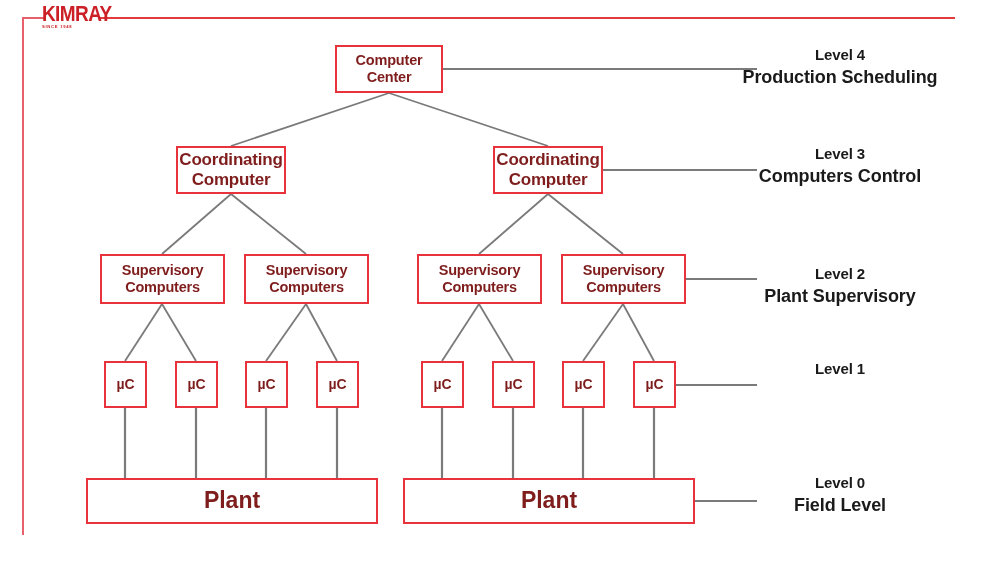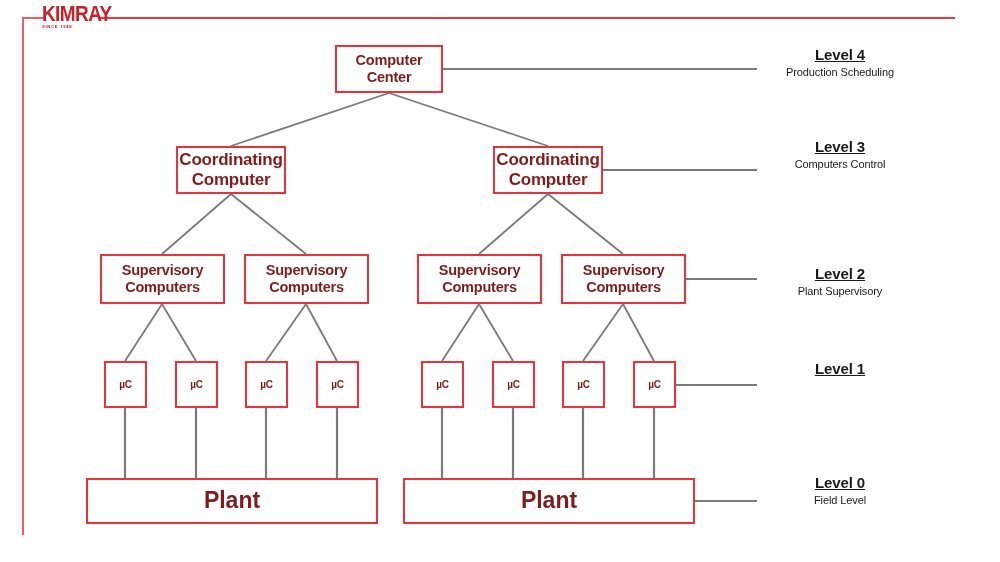--- a/index.html
+++ b/index.html
@@ -98,40 +98,39 @@
     text-align: center;
     color: #7f1d1d;
     font-weight: bold;
     line-height: 1.18;
     letter-spacing: -0.2px;
   }
   .node.two-line { white-space: pre-line; }
   .node-l4 { font-size: 14.5px; }
   .node-l3 { font-size: 17px; }
   .node-l2 { font-size: 14.5px; }
-  .node-l1 { font-size: 10px; }
+  .node-l1 { font-size: 14px; }
   .node-l0 { font-size: 23px; letter-spacing: 0px; }
 
   
   .level-label {
     position: absolute;
     width: 250px;
     text-align: center;
     color: #1a1a1a;
   }
   .level-title {
     font-size: 15px;
     font-weight: bold;
     line-height: 1.25;
     letter-spacing: -0.1px;
-    text-decoration: underline;
   }
   .level-desc {
-    font-size: 11px;
-    font-weight: normal;
+    font-size: 18px;
+    font-weight: bold;
     line-height: 1.35;
     letter-spacing: -0.1px;
   }
 </style>
 </head>
 <body>
 
 <div id="stage">
 
   <div class="frame-top-stub"></div>
@@ -197,21 +196,21 @@
       <div class="node two-line node-l1" style="left: 562px; top: 361px; width: 43px; height: 47px; border-color: rgb(232, 50, 60);">µC</div>
       <div class="node two-line node-l1" style="left: 633px; top: 361px; width: 43px; height: 47px; border-color: rgb(232, 50, 60);">µC</div>
       <div class="node two-line node-l0" style="left: 86px; top: 478px; width: 292px; height: 46px; border-color: rgb(232, 50, 60);">Plant</div>
       <div class="node two-line node-l0" style="left: 403px; top: 478px; width: 292px; height: 46px; border-color: rgb(232, 50, 60);">Plant</div>
     </div>
   <div id="labels">
       <div class="level-label" style="left: 715px; top: 46px;">
         <div class="level-title">Level 4</div>
         <div class="level-desc">Production Scheduling</div>
       </div>
-      <div class="level-label" style="left: 715px; top: 138px;">
+      <div class="level-label" style="left: 715px; top: 145px;">
         <div class="level-title">Level 3</div>
         <div class="level-desc">Computers Control</div>
       </div>
       <div class="level-label" style="left: 715px; top: 253px; margin-top: 12px;">
         <div class="level-title">Level 2</div>
         <div class="level-desc">Plant Supervisory</div>
       </div>
       <div class="level-label" style="left: 715px; top: 360px;">
         <div class="level-title">Level 1</div>
       </div>

